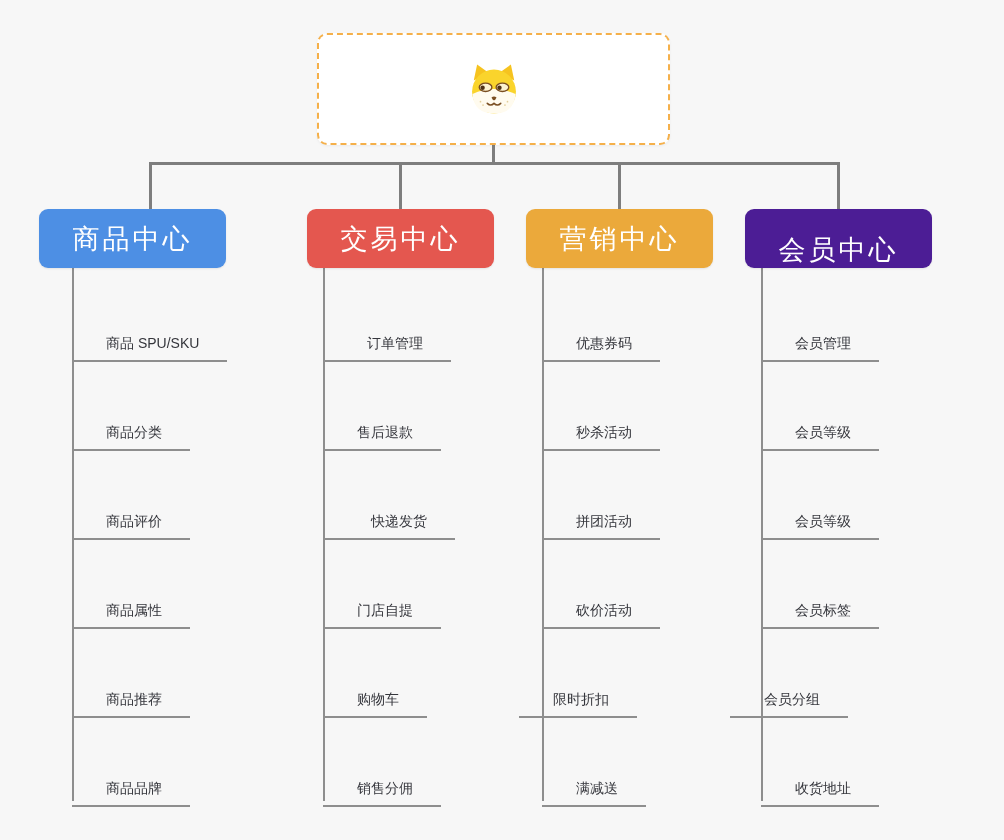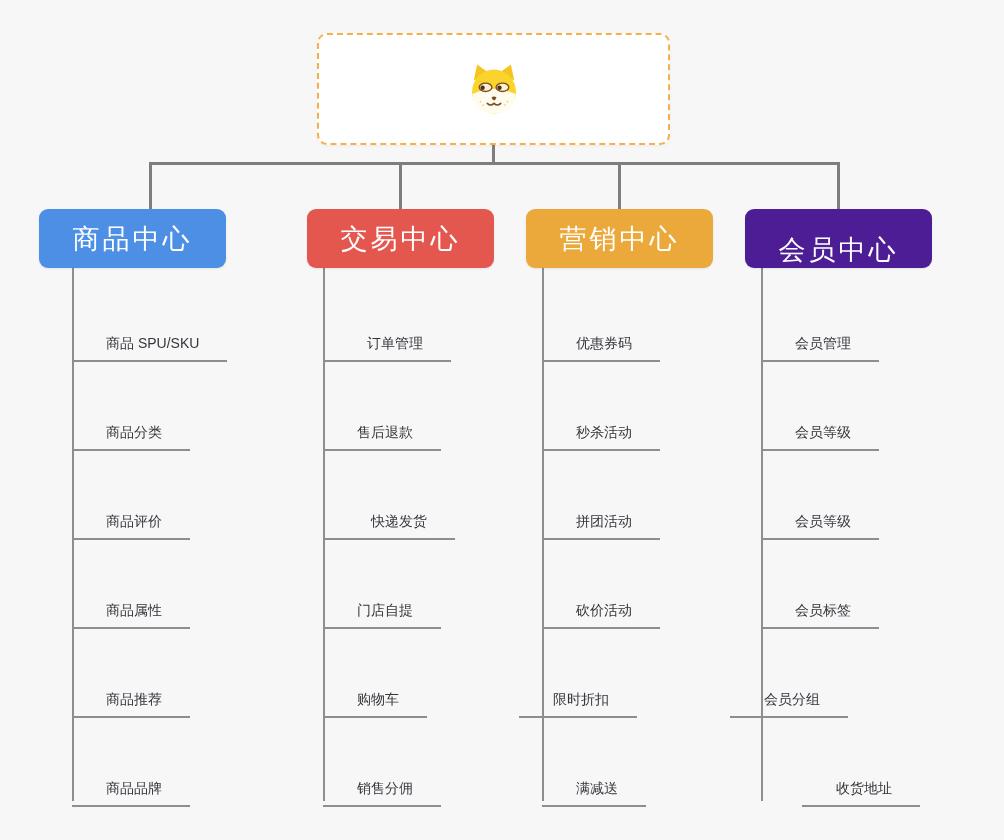--- a/index.html
+++ b/index.html
@@ -151,13 +151,13 @@
 <div class="abs leaf" style="left:542px; top:491px;">拼团活动</div>
 <div class="abs leaf" style="left:542px; top:580px;">砍价活动</div>
 <div class="abs leaf" style="left:519px; top:669px;">限时折扣</div>
 <div class="abs leaf" style="left:542px; top:758px;">满减送</div>
 
 <div class="abs leaf" style="left:761px; top:313px;">会员管理</div>
 <div class="abs leaf" style="left:761px; top:402px;">会员等级</div>
 <div class="abs leaf" style="left:761px; top:491px;">会员等级</div>
 <div class="abs leaf" style="left:761px; top:580px;">会员标签</div>
 <div class="abs leaf" style="left:730px; top:669px;">会员分组</div>
-<div class="abs leaf" style="left:761px; top:758px;margin-left:41px;">收货地址</div>
+<div class="abs leaf" style="left:761px; top:758px;">收货地址</div>
 
 </body></html>

